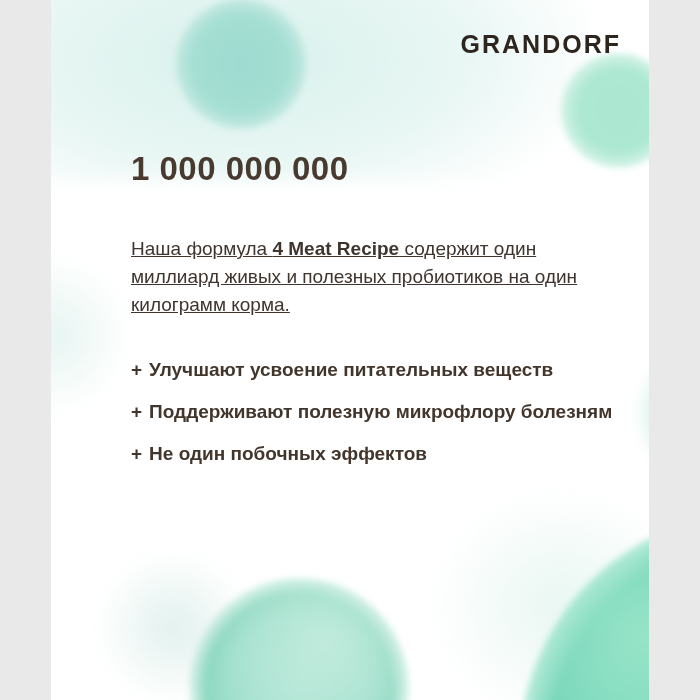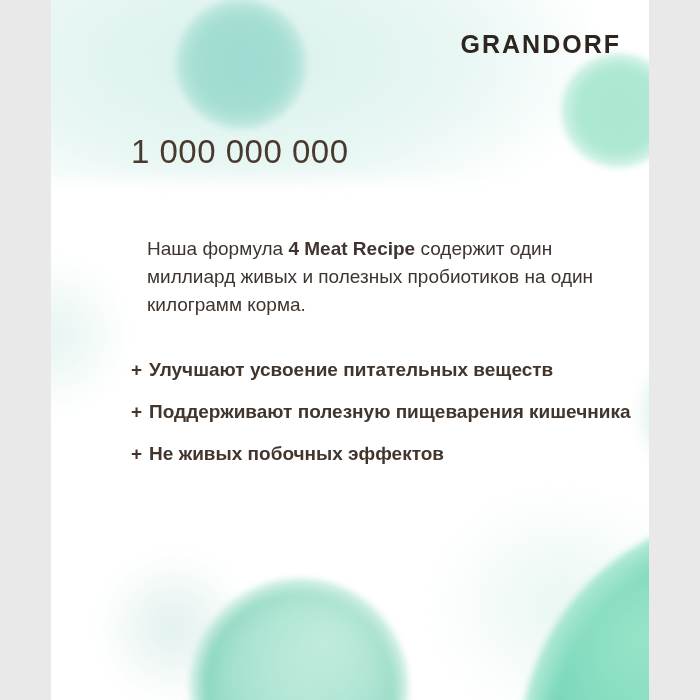--- a/index.html
+++ b/index.html
@@ -65,29 +65,30 @@
   }
   
   .logo {
     position:absolute; z-index:1;
     top:30px; right:28px;
     font-size:25px; font-weight:bold; letter-spacing:2px;
     color: var(--logo-text, #2e251e);
   }
   .title {
     position:absolute; z-index:1;
-    left:80px; top:131px;
-    font-size:33px; line-height:42px; font-weight:normal; letter-spacing:0.5px;
+    left:80px; top:148px;
+    font-size:33px; line-height:42px; font-weight:bold; letter-spacing:0.5px;
     color: var(--heading-text, #493a2f);
   }
   .intro {
     position:absolute; z-index:1;
-    left:96px; top:235px; width:472px;
+    left:80px; top:235px; width:472px;
     font-size:19px; line-height:28px;
     color: var(--body-text, #3f342e);
+    text-decoration: underline;
   }
   .intro strong { font-weight:bold; color: var(--body-text, #3f342e); }
   .benefits {
     position:absolute; z-index:1;
     left:80px; top:358px;
     list-style:none;
   }
   .benefits li {
     font-size:19px; line-height:24px; font-weight:bold;
     margin-bottom:18px;
@@ -116,17 +117,17 @@
   <h1 class="title">
     <span>1 000 000 000</span><br>
   </h1>
 
   <p class="intro">
     <span>Наша формула </span><strong>4 Meat Recipe</strong><span> содержит один миллиард живых и полезных пробиотиков на один килограмм корма.</span>
   </p>
 
   <ul class="benefits">
     <li><span class="marker">+</span><span>Улучшают усвоение питательных веществ</span></li>
-    <li><span class="marker">+</span><span>Поддерживают полезную пищеварения кишечника</span></li>
-    <li><span class="marker">+</span><span>Не живых побочных эффектов</span></li>
+    <li><span class="marker">+</span><span>Поддерживают полезную микрофлору болезням</span></li>
+    <li><span class="marker">+</span><span>Не один побочных эффектов</span></li>
   </ul>
 
 </div>
 
 </body></html>

